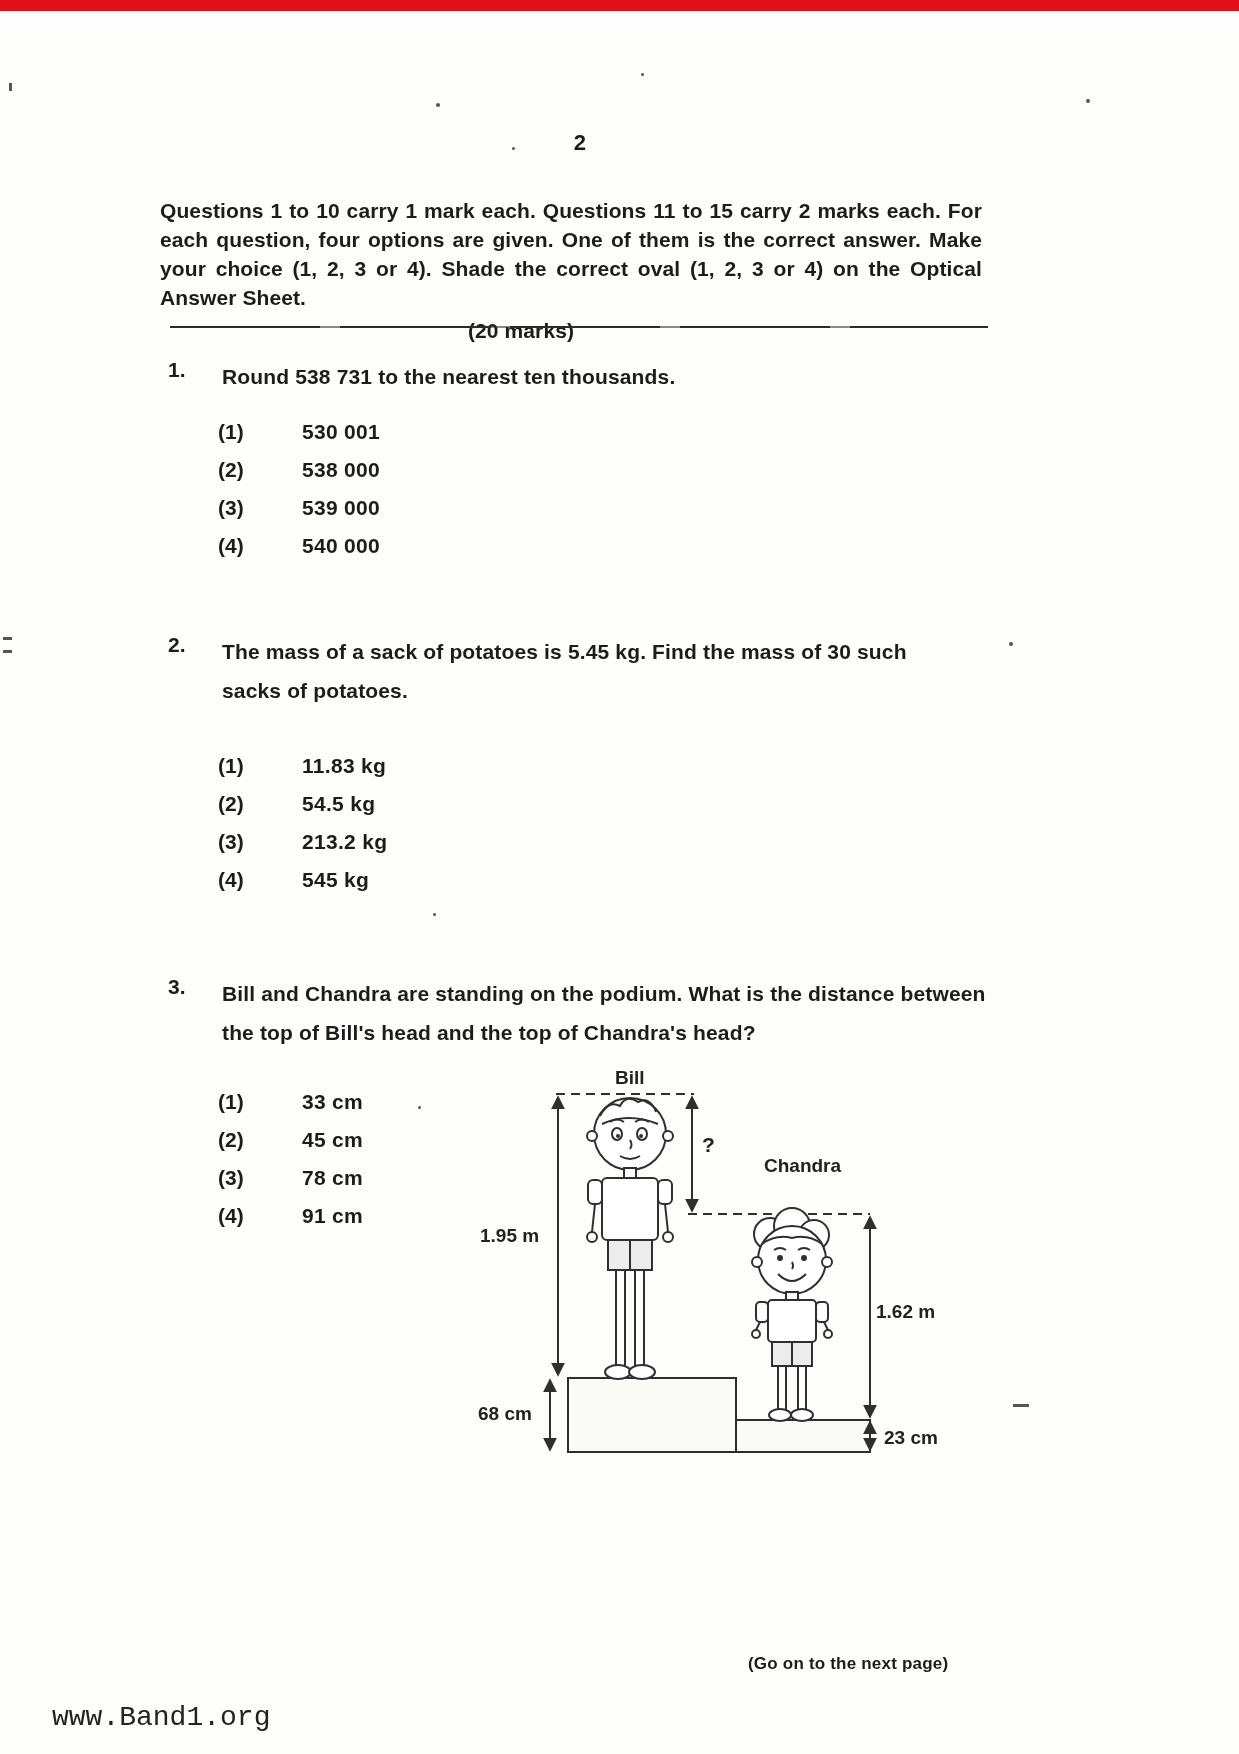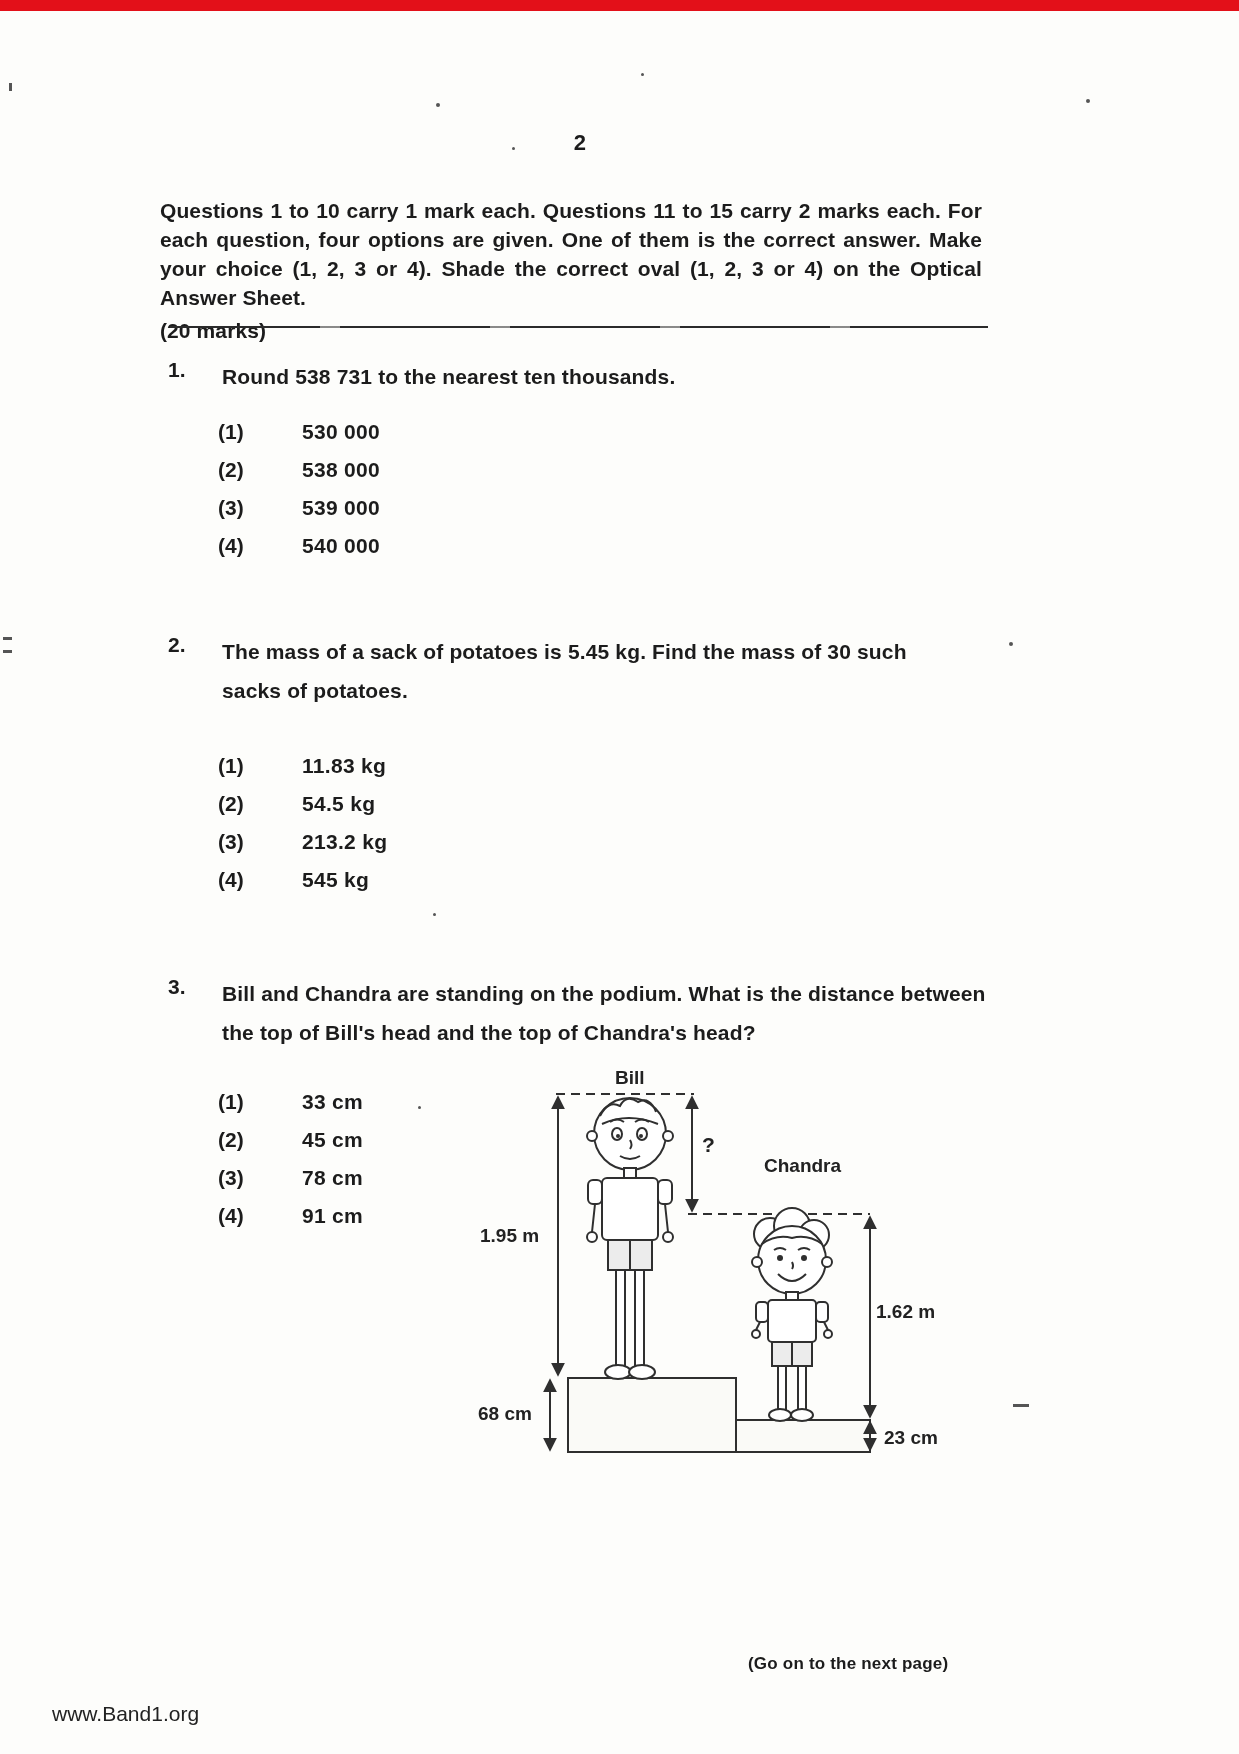--- a/index.html
+++ b/index.html
@@ -18,39 +18,39 @@
   .page-number{
     position:absolute;top:130px;left:0;width:1160px;
     text-align:center;font-size:22px;font-weight:600;letter-spacing:.5px;
   }
   .instructions{
     position:absolute;top:197px;left:160px;width:822px;
     font-size:21px;line-height:1.38;font-weight:700;
     text-align:justify;letter-spacing:.1px;
   }
   .marks-line{
-    margin-top:4px;text-align:left;padding-right:100px;font-weight:700;
+    margin-top:4px;text-align:center;padding-right:100px;font-weight:700;
   }
   .rule{
     position:absolute;top:326px;left:170px;width:818px;height:2px;
     background:repeating-linear-gradient(90deg,#2b2b2b 0 150px,rgba(43,43,43,.55) 150px 170px);
   }
   .q{position:absolute;left:168px;width:832px;font-size:21px;font-weight:600;}
   .q-head{display:flex;}
   .q-num{width:54px;flex:none;}
   .q-text{flex:1;line-height:1.85;letter-spacing:.15px;}
   .options{margin-left:50px;}
   .opt{display:flex;align-items:center;height:38px;}
   .opt-label{width:84px;flex:none;}
   .opt-value{letter-spacing:.3px;}
   .diagram{position:absolute;left:470px;top:1062px;}
   .footer-url{
     position:absolute;left:52px;top:1702px;
-    font-family:Liberation Sans, sans-serif;
-    font-size:21px;color:#222;
+    font-family:Liberation Mono, monospace;
+    font-size:28px;color:#222;
   }
   .footer-next{
     position:absolute;left:748px;top:1654px;
     font-size:17px;font-weight:700;letter-spacing:.2px;
   }
   .speck{position:absolute;background:#555;border-radius:50%;}
   svg text{font-family:"Liberation Sans",sans-serif;font-weight:700;fill:#222;}
 </style>
 </head>
 <body>
@@ -69,21 +69,21 @@
   <div class="rule"></div>
 
   <div class="q" style="top:358px;">
     <div class="q-head">
       <div class="q-num">1.</div>
       <div class="q-text">Round 538 731 to the nearest ten thousands.</div>
     </div>
     <div class="options" style="margin-top:16px;">
       <div class="opt">
         <div class="opt-label">(1)</div>
-        <div class="opt-value">530 000</div>
+        <div class="opt-value">530 001</div>
       </div>
       <div class="opt">
         <div class="opt-label">(2)</div>
         <div class="opt-value">538 000</div>
       </div>
       <div class="opt">
         <div class="opt-label">(3)</div>
         <div class="opt-value">539 000</div>
       </div>
       <div class="opt">

